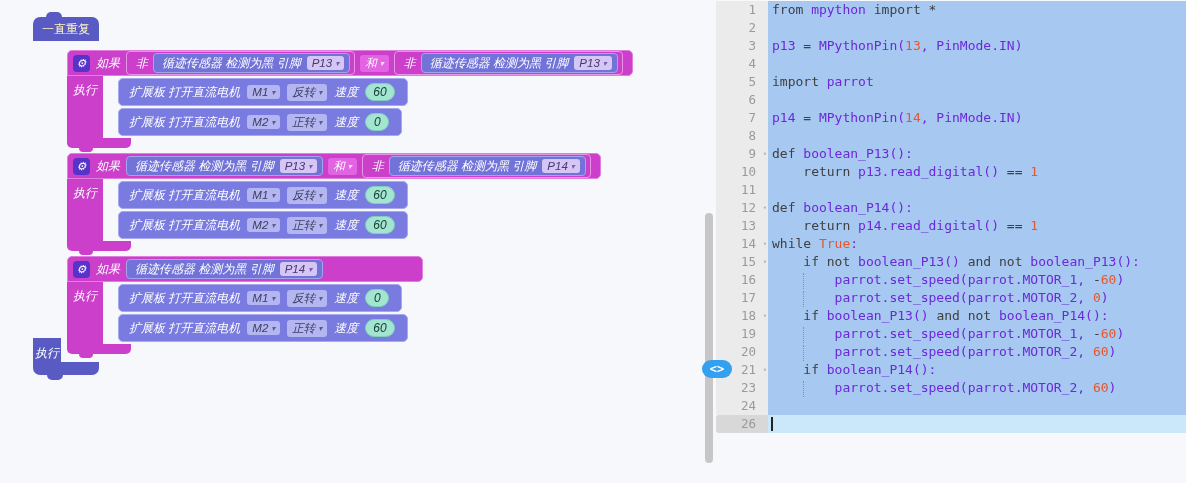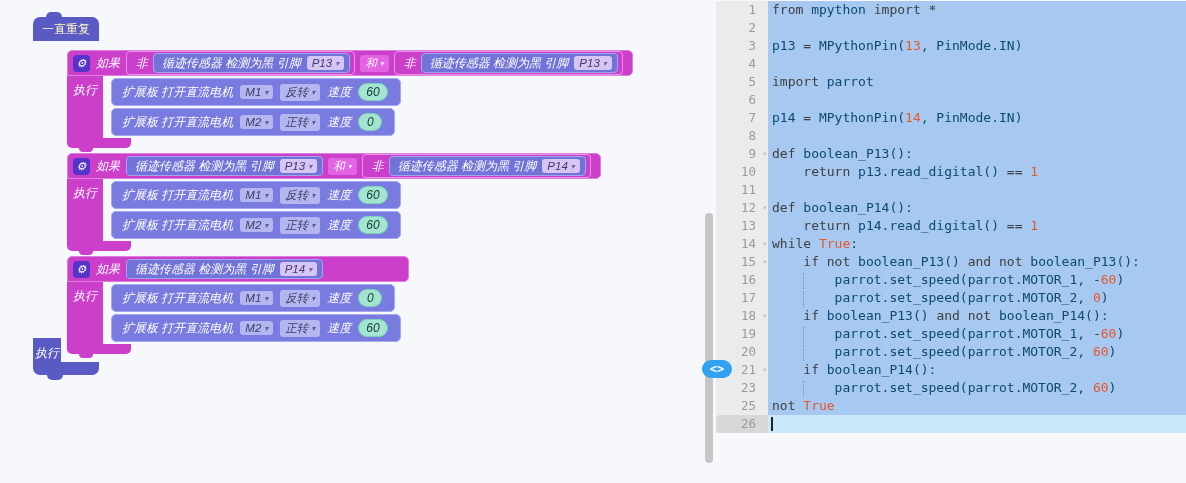--- a/index.html
+++ b/index.html
@@ -24,21 +24,21 @@
   .rfoot::after { content:''; position:absolute; left:14px; bottom:-5px; width:16px;
                   height:6px; background:#5a5ac4; border-radius:0 0 5px 5px; }
 
   .ifb  { }
   .ifhead { display:flex; align-items:center; gap:6px; height:26px;
             background:#cb3fcb; border:1px solid #e07ee0; border-radius:5px 5px 5px 0;
             padding:0 9px 0 5px; color:#fff; font-size:12px; }
   .ifmid { display:flex; align-items:stretch; }
   .ifspine { width:36px; background:#cb3fcb; color:#fff; font-size:12px;
              padding-top:6px; text-align:center; }
-  .rows { display:flex; flex-direction:column; gap:2px; padding:2px 8px;
+  .rows { display:flex; flex-direction:column; gap:2px; padding:2px 15px;
           align-items:flex-start; }
   .iffoot { width:64px; height:10px; background:#cb3fcb; border-radius:0 0 5px 5px;
             position:relative; }
   .iffoot::after { content:''; position:absolute; left:12px; bottom:-4px; width:14px;
                    height:5px; background:#cb3fcb; border-radius:0 0 4px 4px; }
 
   .gear { width:17px; height:17px; background:#5633c9; border-radius:4px; color:#fff;
           font-size:11px; display:flex; align-items:center; justify-content:center; }
   .cond { display:flex; align-items:center; gap:5px; }
   .notchip { display:flex; align-items:center; gap:5px; background:#cb3fcb;
@@ -82,21 +82,21 @@
              font-size:13px; position:relative; color:#3c3c3c; }
   .cl.active .gut { background:#d8d8d8; border-radius:3px 0 0 3px; }
   .cl.active .src { background:#cbe7fa; }
   .fold { position:absolute; right:1px; top:0; font-size:7px; color:#b3b3b3; }
   .guide { position:absolute; left:35px; top:2px; bottom:0;
            border-left:1px dotted #6f94c0; }
   .cursor { position:absolute; left:3px; top:2px; width:2px; height:14px;
             background:#222; }
   .tk-k { color:#404040; }
   .tk-n { color:#e8572b; }
-  .tk-d { color:#0c4a6e; }
+  .tk-d { color:#6d28d9; }
 </style>
 </head>
 <body>
 
 <div class="screen">
 
   <div class="workspace">
     <div class="repeat">
       <div class="hat">
         <span>一直重复</span>
@@ -381,22 +381,22 @@
         </div>
         <div class="cl">
           <div class="gut">21<span class="fold">▾</span></div>
           <div class="src"><span class="tk-d">    </span><span class="tk-k">if</span><span class="tk-d"> boolean_P14():</span></div>
         </div>
         <div class="cl">
           <div class="gut">23</div>
           <div class="src"><span class="guide"></span><span class="tk-d">        parrot.set_speed(parrot.MOTOR_2, </span><span class="tk-n">60</span><span class="tk-d">)</span></div>
         </div>
         <div class="cl">
-          <div class="gut">25</div>
-          <div class="src"><span class="tk-k">not</span><span class="tk-d"> </span><span class="tk-n">True</span></div>
+          <div class="gut">24</div>
+          <div class="src"></div>
         </div>
         <div class="cl active">
           <div class="gut">26</div>
           <div class="src"><span class="cursor"></span></div>
         </div>
       </div>
   </div>
 
 </div>
 

